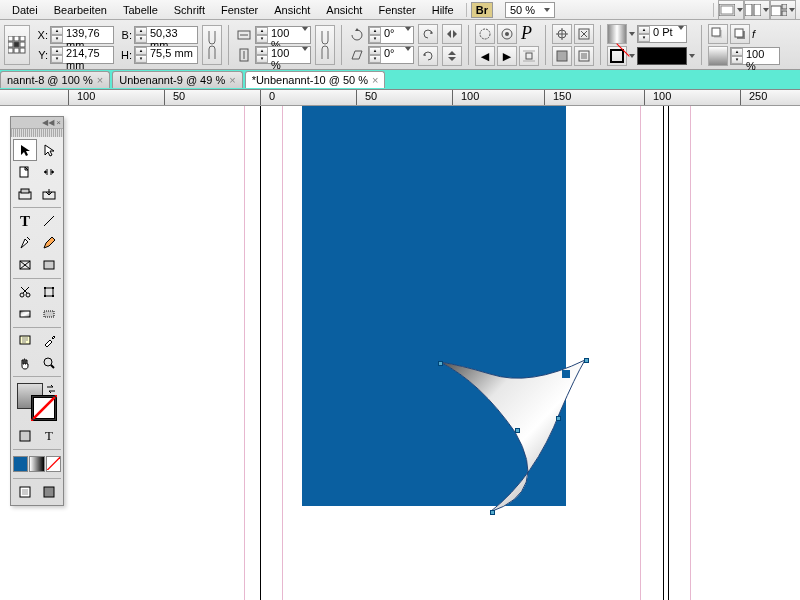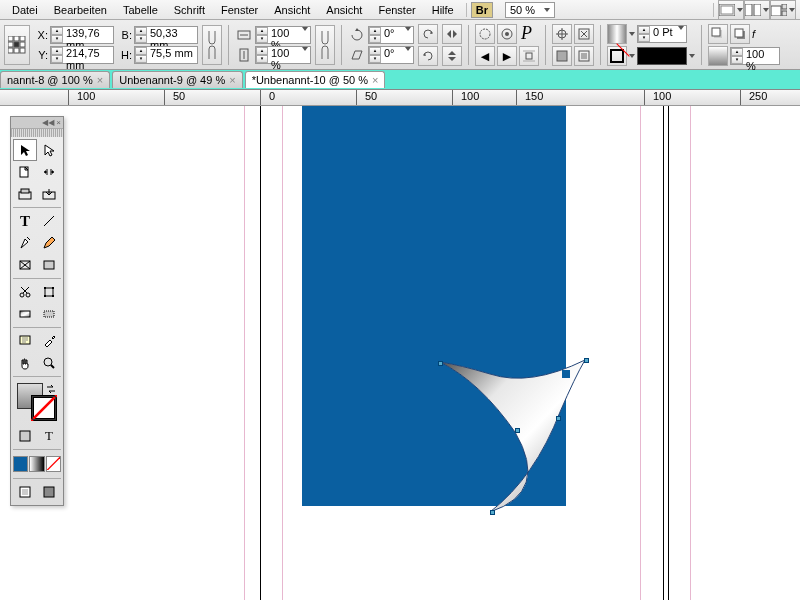--- a/index.html
+++ b/index.html
@@ -388,21 +388,21 @@
     </div>
 </div>
 
 <div class="ruler">
 
   <div class="tick" style="left:68px">100</div>
   <div class="tick" style="left:164px">50</div>
   <div class="tick" style="left:260px">0</div>
   <div class="tick" style="left:356px">50</div>
   <div class="tick" style="left:452px">100</div>
-  <div class="tick" style="left:516px">150</div>
+  <div class="tick" style="left:544px">150</div>
   <div class="tick" style="left:644px">100</div>
   <div class="tick" style="left:740px">250</div>
 </div>
 
 <div class="canvas">
   <div class="guide-v guide-blk" style="left:260px"></div>
   <div class="guide-v guide-mag" style="left:244px"></div>
   <div class="guide-v guide-mag" style="left:282px"></div>
   <div class="guide-v guide-blk" style="left:663px"></div>
   <div class="guide-v guide-mag" style="left:640px"></div>

